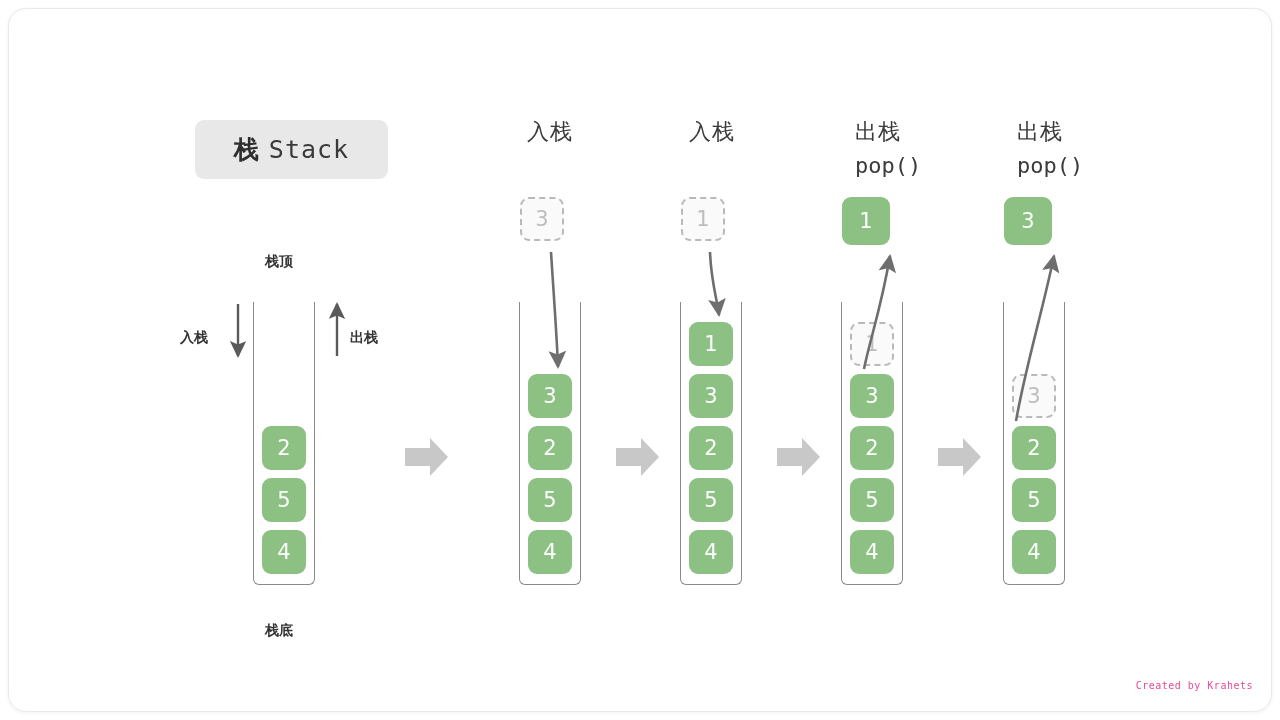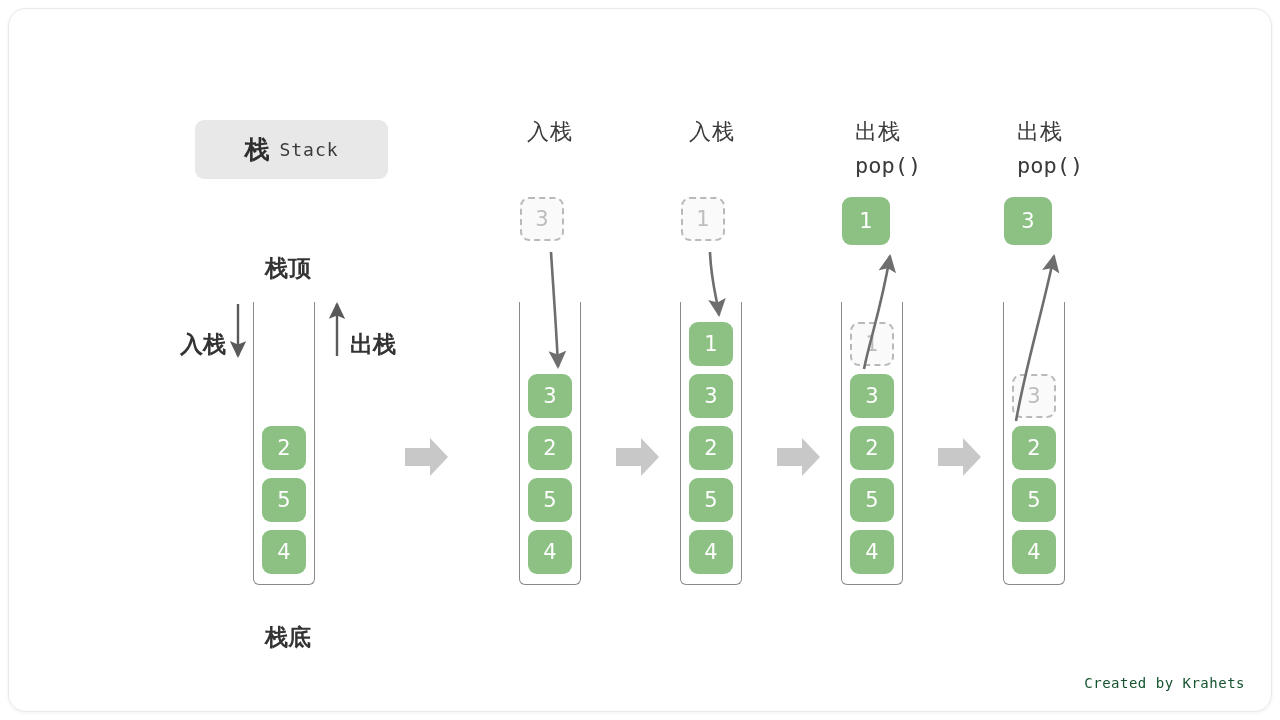--- a/index.html
+++ b/index.html
@@ -31,27 +31,27 @@
     border-radius: 9px;
     display: flex; align-items: center; justify-content: center;
     gap: 9px;
   }
   #title-badge .cn {
     font-size: 25px; font-weight: bold; color: #2e2e2e;
     letter-spacing: 1px;
   }
   #title-badge .en {
     font-family: "DejaVu Sans Mono", "Liberation Mono", monospace;
-    font-size: 18px; color: #3a3a3a; letter-spacing: 1px;
+    font-size: 25px; color: #3a3a3a; letter-spacing: 1px;
   }
 
   
   .lbl {
     position: absolute;
-    font-size: 23px; font-weight: bold; color: #333333;
+    font-size: 14px; font-weight: bold; color: #333333;
     white-space: nowrap;
   }
 
   
   .col-head {
     position: absolute;
     width: 200px;
     text-align: left;
     white-space: nowrap;
   }
@@ -110,24 +110,24 @@
   
   #overlay {
     position: absolute; left: 0; top: 0;
     width: 1264px; height: 704px;
     pointer-events: none;
   }
 
   
   #watermark {
     position: absolute;
-    right: 26px; bottom: 20px;
+    right: 18px; bottom: 20px;
     font-family: "DejaVu Sans Mono", "Liberation Mono", monospace;
-    font-size: 14px;
-    color: #14532d;
+    font-size: 10px;
+    color: #ec4899;
     letter-spacing: 0.5px;
     white-space: nowrap;
   }
 </style>
 </head>
 <body>
 
 <div id="card">
   <div id="stage">
 

